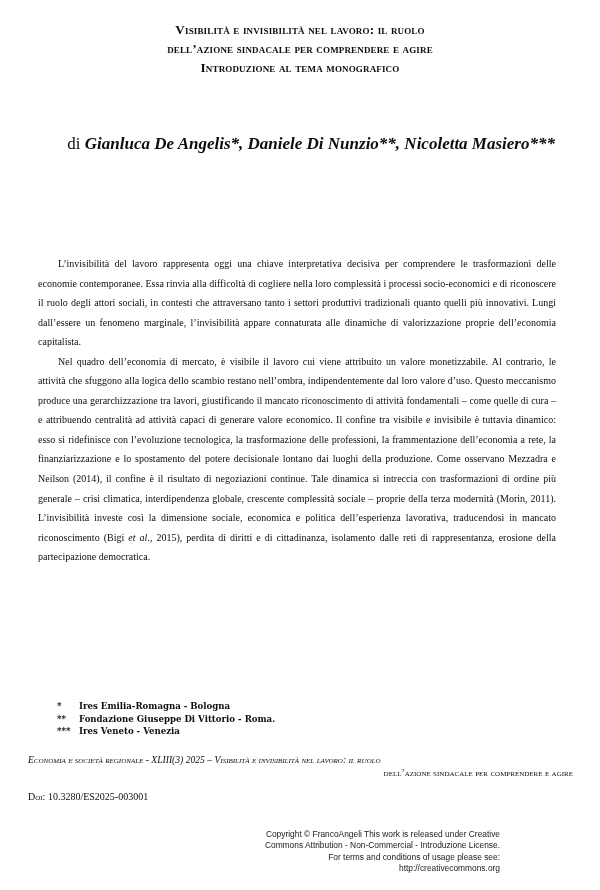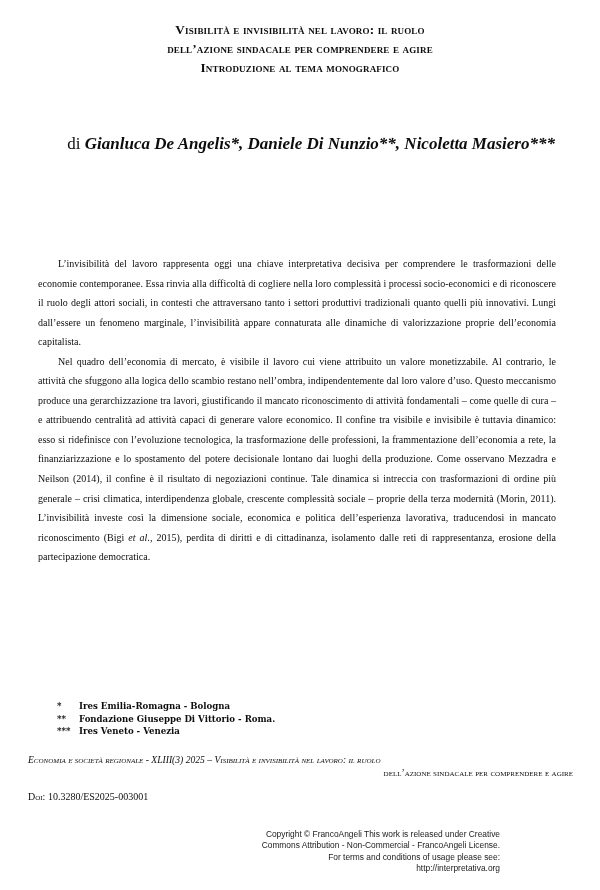--- a/index.html
+++ b/index.html
@@ -173,18 +173,18 @@
     <div class="line1">Economia e società regionale - XLIII(3) 2025 – Visibilità e invisibilità nel lavoro: il ruolo</div>
     <div class="line2">dell’azione sindacale per comprendere e agire</div>
   </div>
 
   <div class="doi">
     <span class="doi-label">Doi:</span><span> 10.3280/ES2025-003001</span>
   </div>
 
   <div class="copyright">
     <div>Copyright © FrancoAngeli This work is released under Creative</div>
-    <div>Commons Attribution - Non-Commercial - FrancoAngeli License.</div>
+    <div>Commons Attribution - Non-Commercial - Introduzione License.</div>
     <div>For terms and conditions of usage please see:</div>
-    <div>http://interpretativa.org</div>
+    <div>http://creativecommons.org</div>
   </div>
 
 </div>
 
 </body></html>

